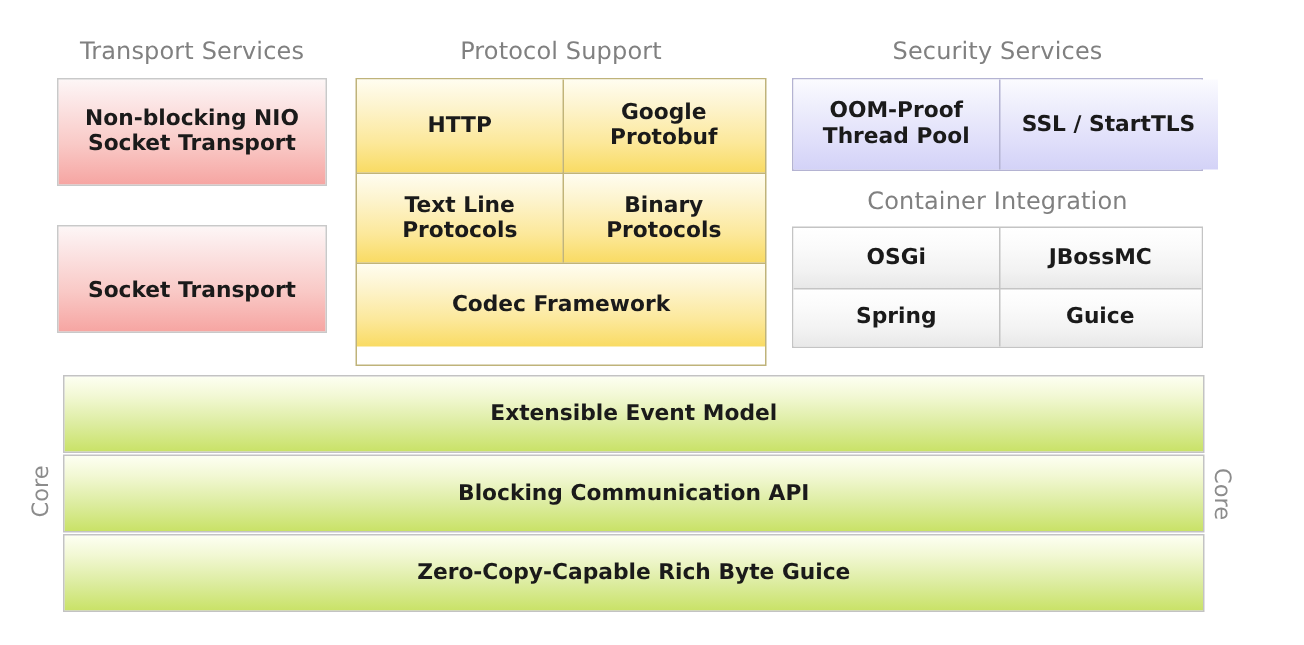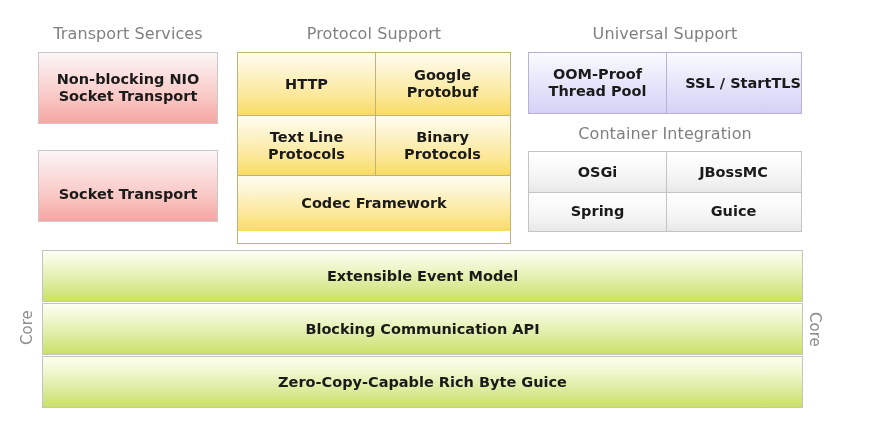--- a/index.html
+++ b/index.html
@@ -166,30 +166,30 @@
       <span class="txt">
         <span>Codec Framework</span>
       </span>
     </div>
 
     <div class="div-v" style="left:137px; top:0px; height:122px;"></div>
     <div class="div-h" style="left:0px; top:62px; width:272px;"></div>
     <div class="div-h" style="left:0px; top:122px; width:272px;"></div>
   </div>
 
-  <div class="section-title" style="left:528px; top:24px; width:274px;">Universal Support</div>
+  <div class="section-title" style="left:528px; top:24px; width:274px;">Security Services</div>
 
   <div class="grid lav-grid" style="left:528px; top:52px; width:274px; height:62px;">
     <div class="cell lav" style="left:0px; top:0px; width:137px; height:60px;">
       <span class="txt">
         <span>OOM-Proof</span><br>
         <span>Thread Pool</span>
       </span>
     </div>
-    <div class="cell lav" style="left:137px; top:0px; width:135px; height:60px;justify-content:flex-end;">
+    <div class="cell lav" style="left:137px; top:0px; width:146px; height:60px;">
       <span class="txt">
         <span>SSL / StartTLS</span>
       </span>
     </div>
     <div class="div-v" style="left:137px; top:0px; height:60px;"></div>
   </div>
 
   <div class="section-title" style="left:528px; top:124px; width:274px;">Container Integration</div>
 
   <div class="grid gry-grid" style="left:528px; top:151px; width:274px; height:81px;">

